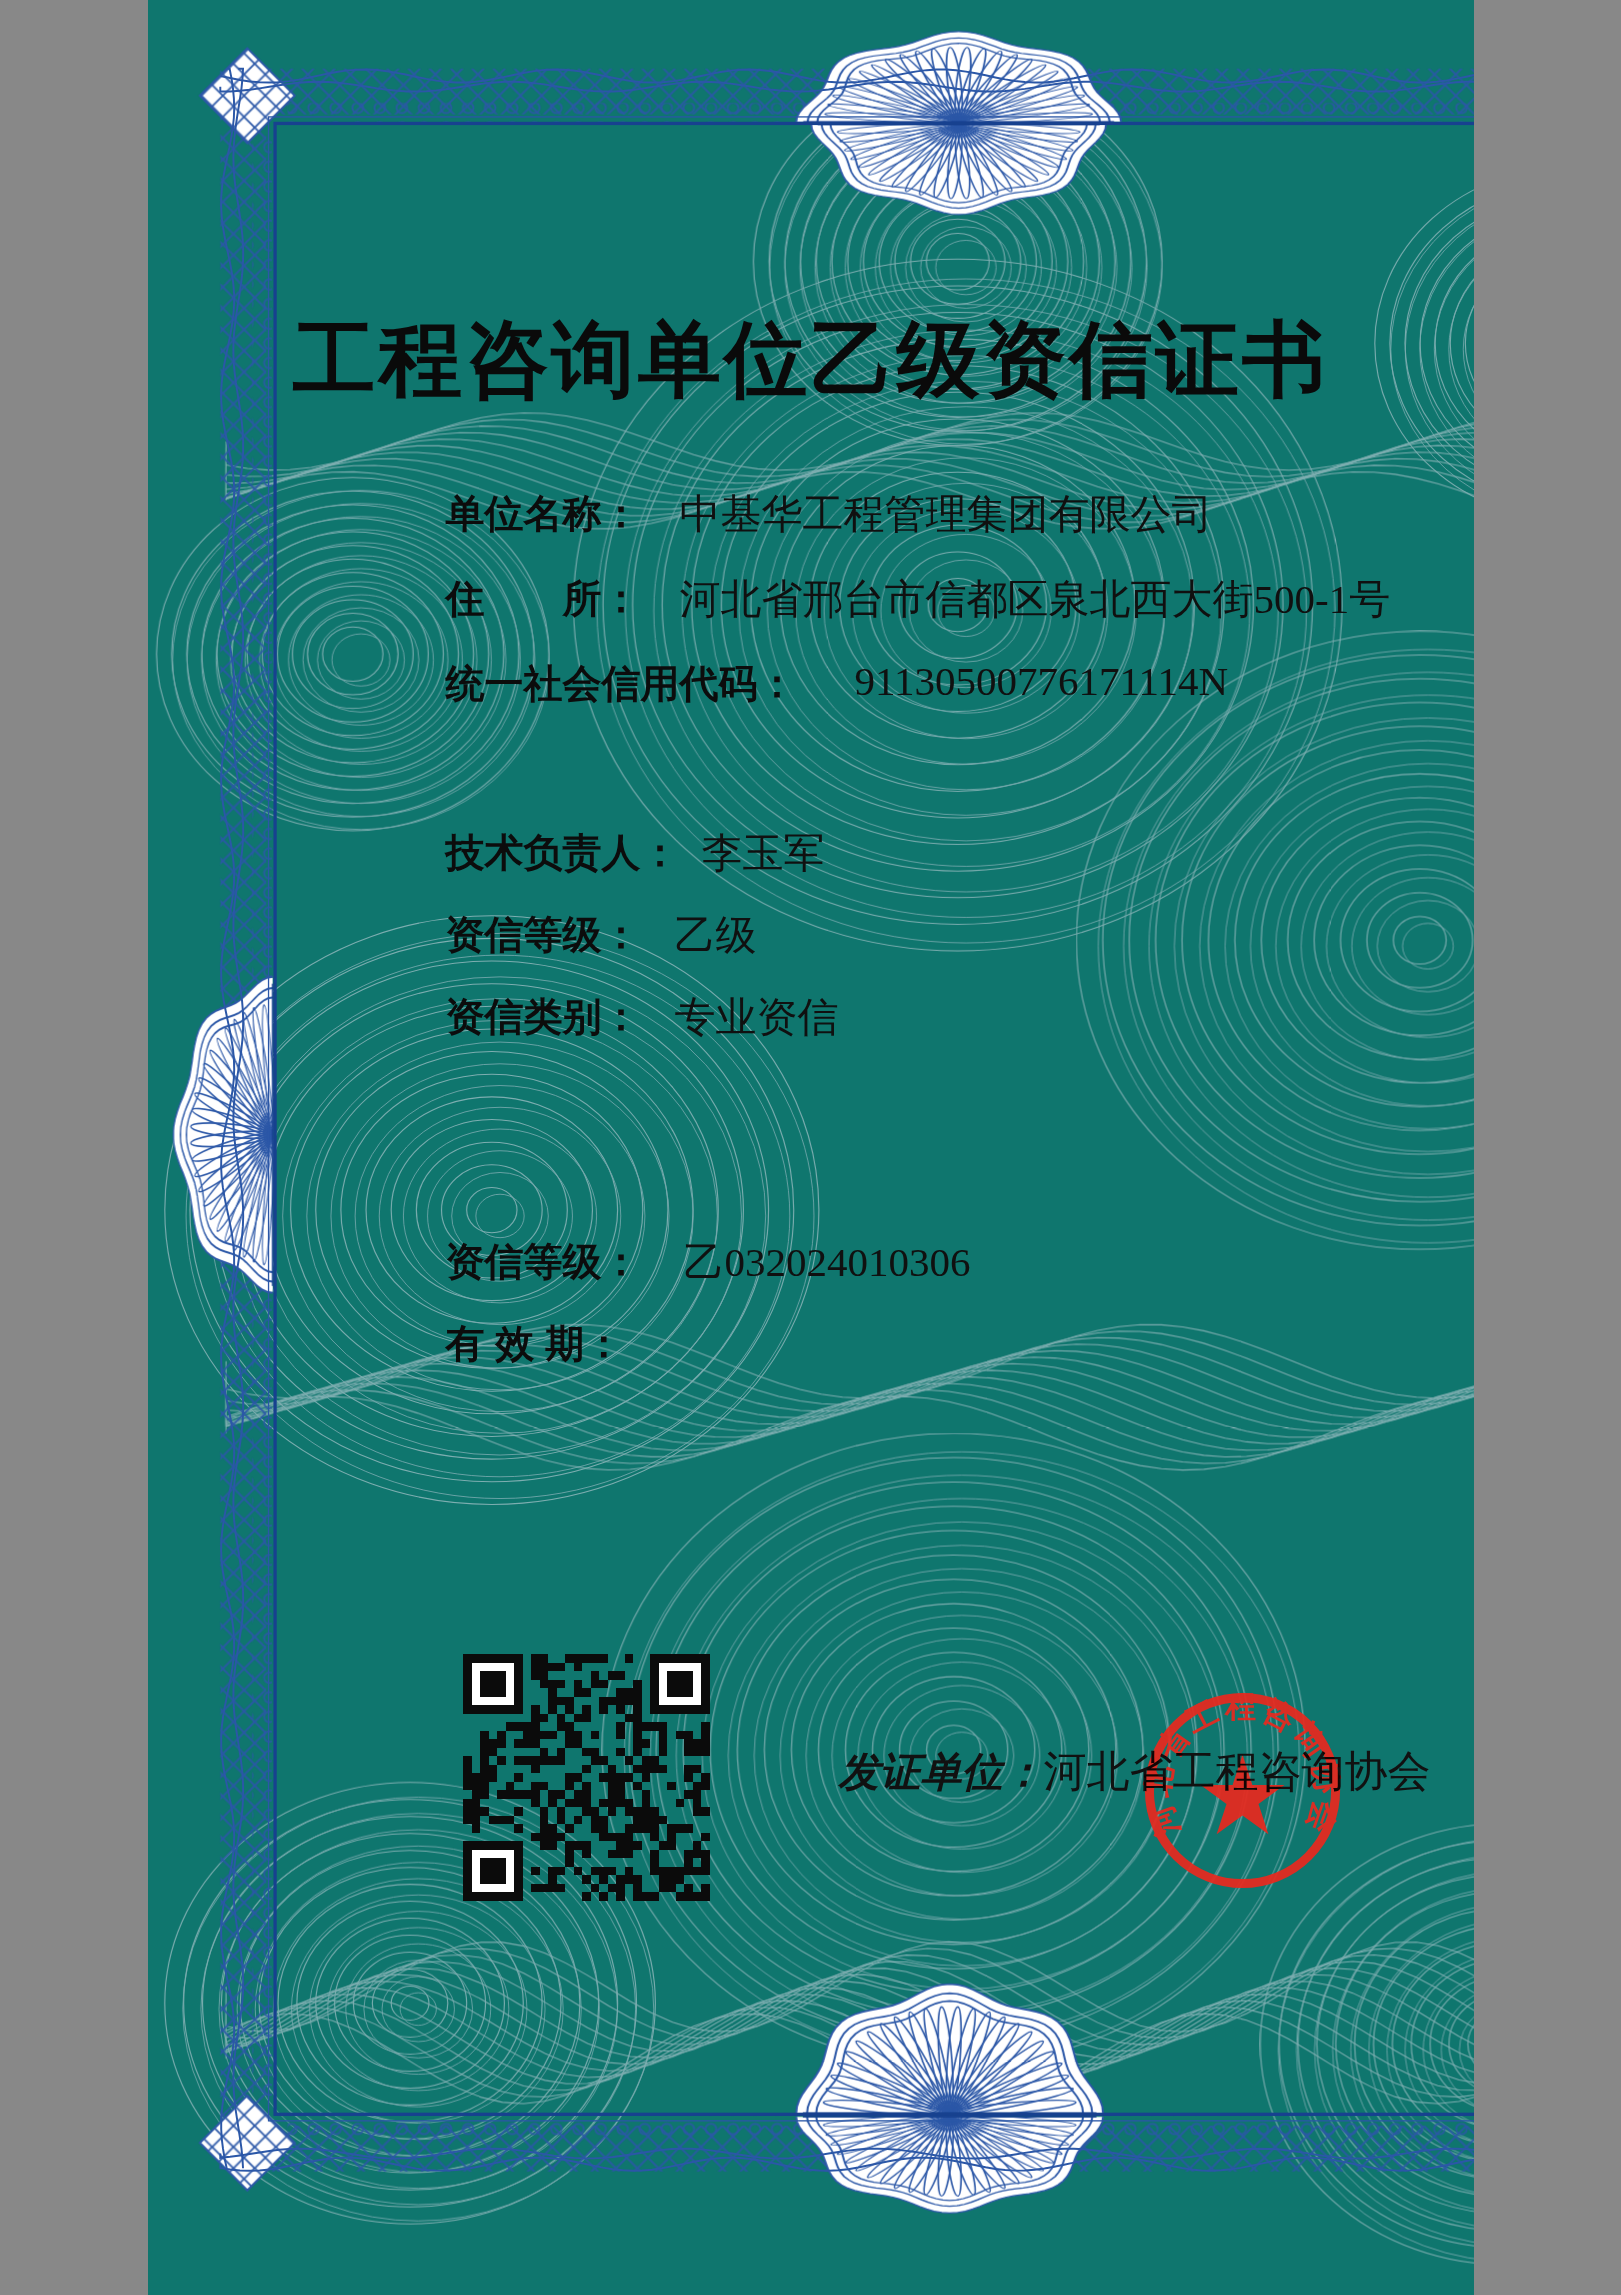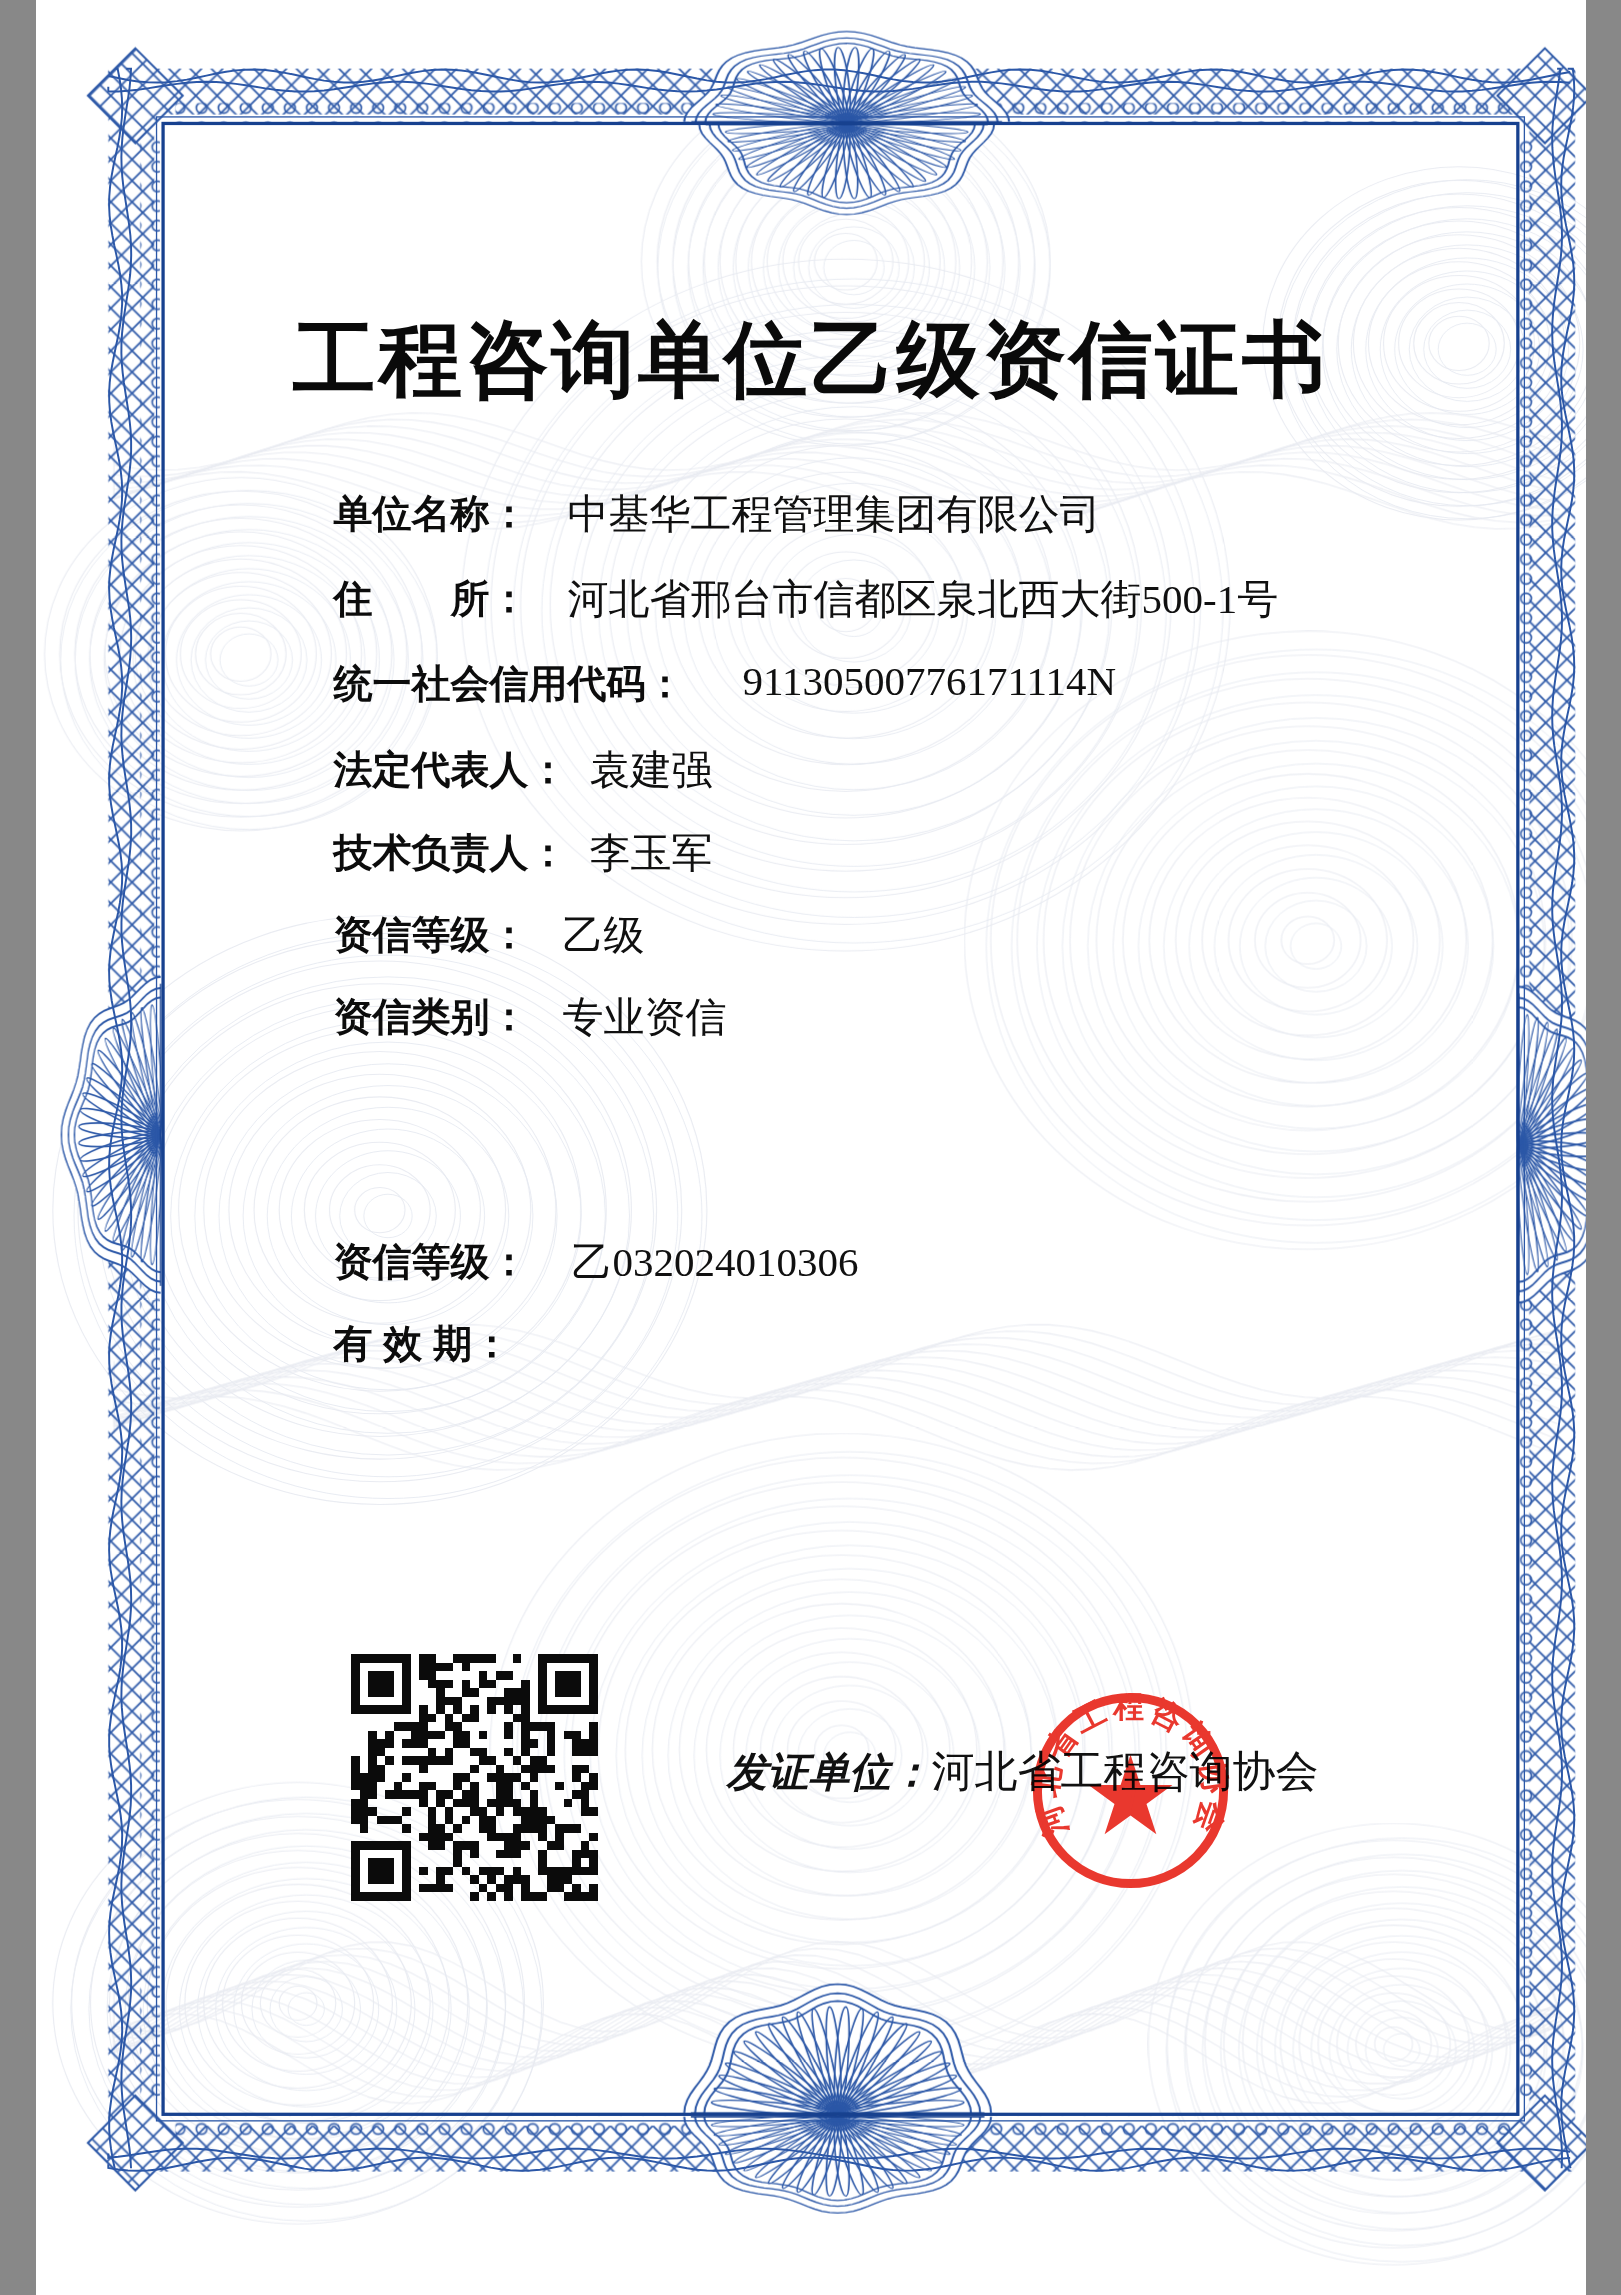--- a/index.html
+++ b/index.html
@@ -1,17 +1,17 @@
 <!DOCTYPE html>
 <html style="font-size:13px"><head>
 <meta charset="utf-8">
 <style>
   html,body{margin:0;padding:0;background:#888;}
   .page{
-    position:relative;width:1550px;height:2295px;background:#ffffff;
+    position:relative;width:1326px;height:2295px;background:#0f766e;
     margin:0 auto;overflow:hidden;
     font-family:"Liberation Sans",sans-serif;color:#111;
   }
   svg.deco{position:absolute;left:0;top:0;z-index:1;}
   .content{position:absolute;left:0;top:0;width:100%;height:100%;z-index:2;}
   .title{
     position:absolute;top:305px;left:0;right:0;text-align:center;
     font-family:"Liberation Sans",sans-serif;font-weight:900;font-size:83px;
     letter-spacing:3.3px;color:#0a0a0a;white-space:nowrap;
   }
@@ -854,24 +854,20 @@
       <span class="lbl">单位名称：</span>
       <span class="val">中基华工程管理集团有限公司</span>
     </div>
     <div class="row r1">
       <span class="lbl">住　　所：</span>
       <span class="val">河北省邢台市信都区泉北西大街500-1号</span>
     </div>
     <div class="row r2">
       <span class="lbl">统一社会信用代码：</span>
       <span class="val num">91130500776171114N</span>
-    </div>
-    <div class="row r3">
-      <span class="lbl">法定代表人：</span>
-      <span class="val">袁建强</span>
     </div>
     <div class="row r4">
       <span class="lbl">技术负责人：</span>
       <span class="val">李玉军</span>
     </div>
     <div class="row r5">
       <span class="lbl">资信等级：</span>
       <span class="val">乙级</span>
     </div>
     <div class="row r6">

